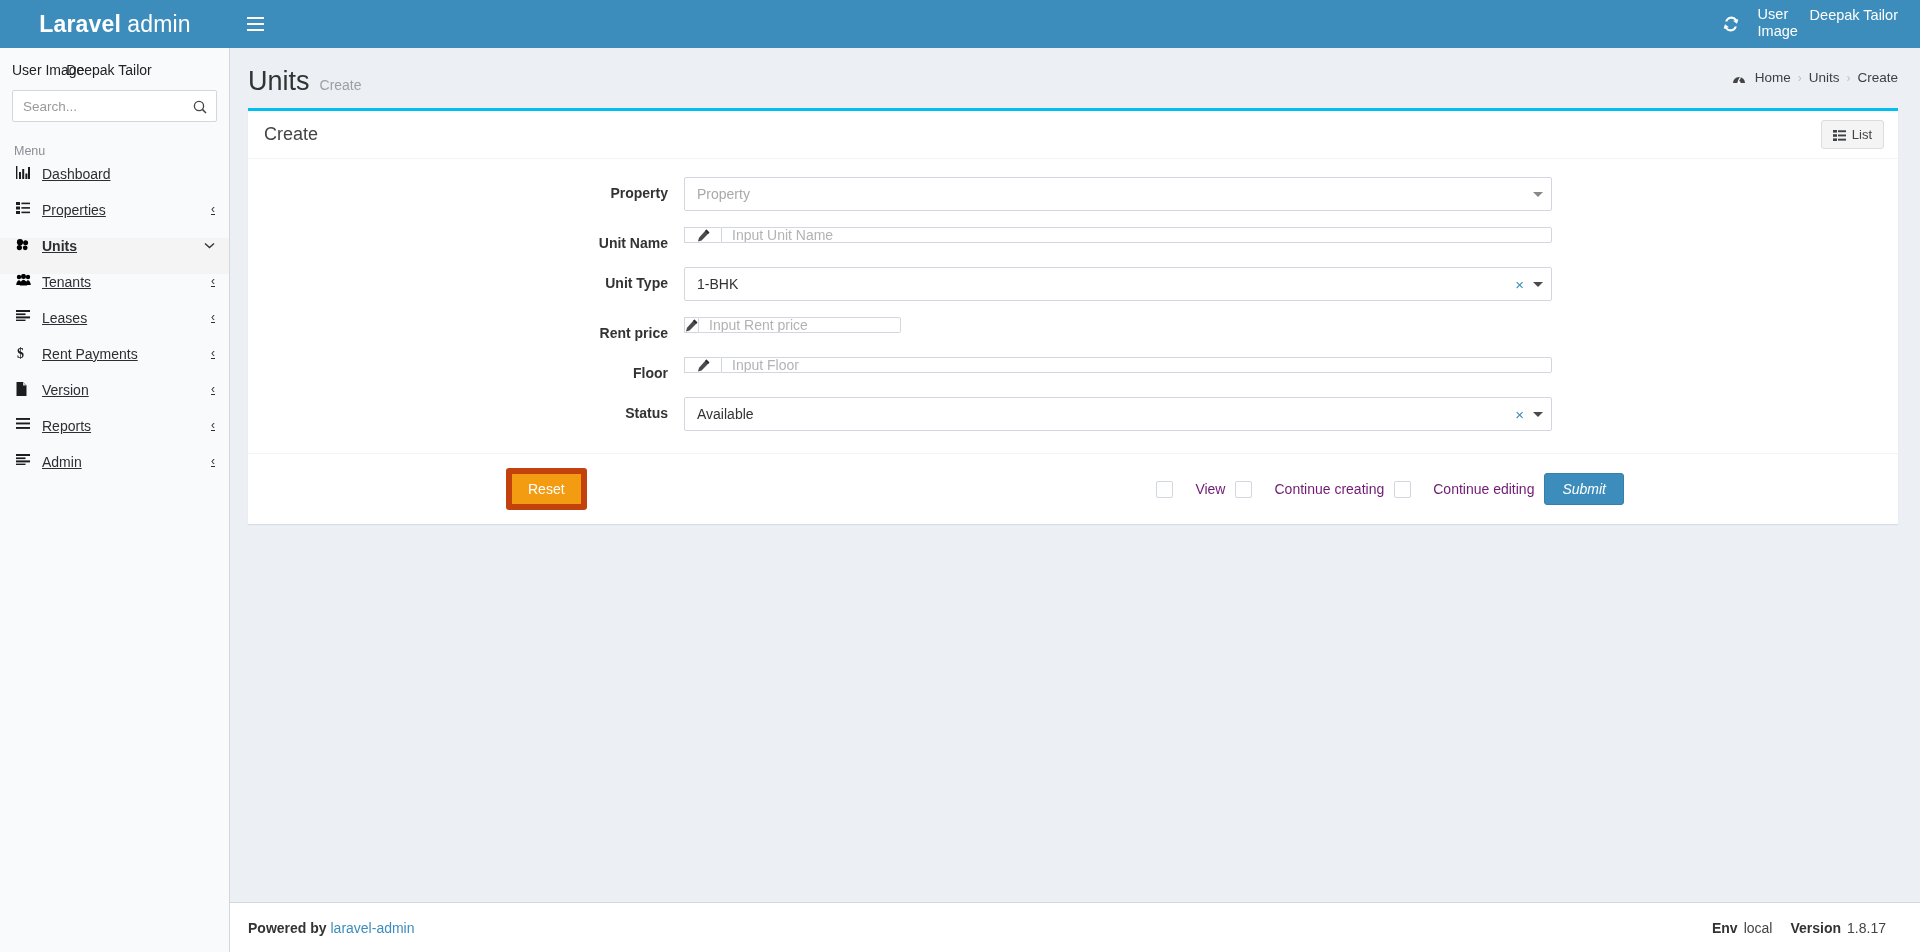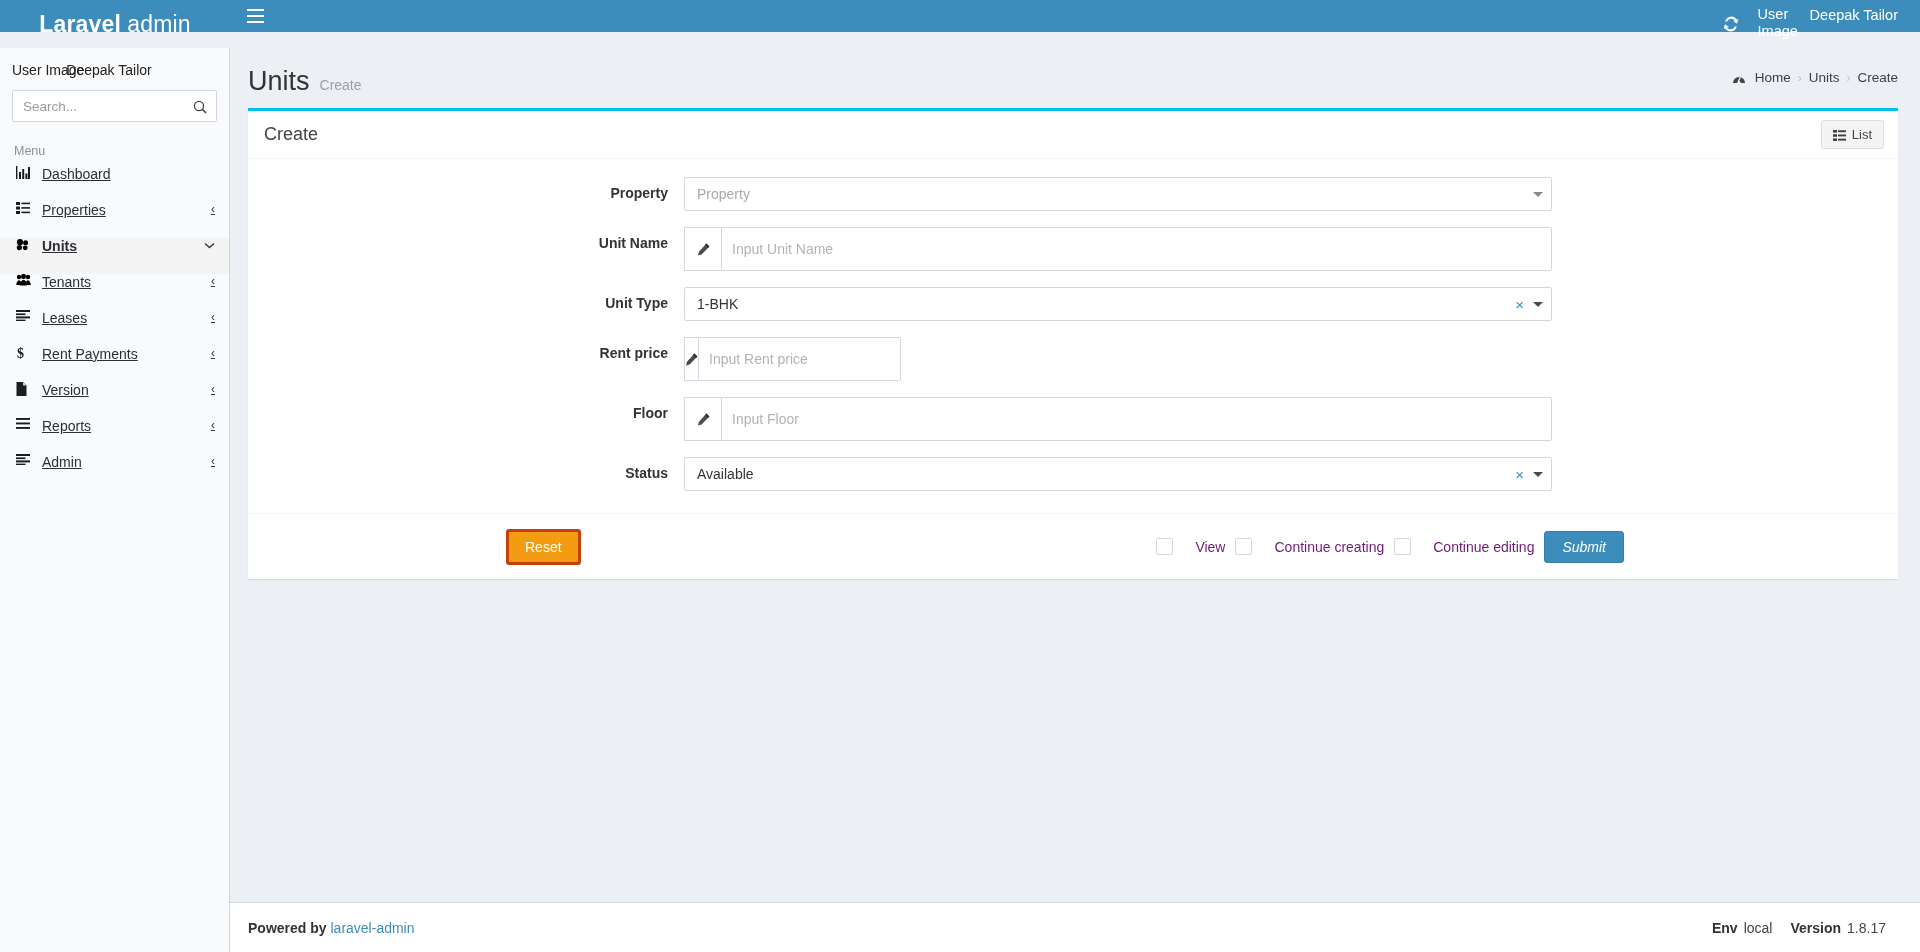--- a/index.html
+++ b/index.html
@@ -7,21 +7,21 @@
     margin: 0; padding: 0;
     width: 1920px; height: 952px;
     font-family: "Liberation Sans", sans-serif;
     background: #ecf0f5;
     overflow: hidden;
   }
   .app { width: 1920px; height: 952px; position: relative; }
 
   
   .navbar {
-    position: absolute; top: 0; left: 0; right: 0; height: 32px;
+    position: absolute; top: 0; left: 0; right: 0; height: 48px;
     background: #3c8dbc; display: flex; align-items: stretch; z-index: 20;
   }
   .brand {
     width: 230px; height: 48px; display: flex; align-items: center;
     justify-content: center; color: #fff; font-size: 23px; font-weight: 300;
     letter-spacing: .2px;
   }
   .brand b { font-weight: 700; margin-right: 6px; }
   .sidebar-toggle {
     width: 50px; display: flex; align-items: center; justify-content: center;
@@ -133,40 +133,40 @@
   }
   .select2.placeholder-style .s2-text { color: #a9a9a9; }
   .s2-text { flex: 1; }
   .s2-clear { color: #3c8dbc; font-size: 15px; margin-right: 9px; cursor: pointer; font-weight: 400; }
   .caret-down {
     width: 0; height: 0; border-left: 5px solid transparent;
     border-right: 5px solid transparent; border-top: 5px solid #888;
   }
   .caret-dark { border-top-color: #4a4a4a; }
 
-  .input-group { display: flex; height: 44px; }
+  .input-group { display: flex; height: 16px; }
   .input-addon {
     width: 37px; border: 1px solid #d2d6de; border-right: none; background: #fff;
     display: flex; align-items: center; justify-content: center; color: #555;
     font-size: 13px;
   }
   .input-ctrl {
     flex: 1; border: 1px solid #d2d6de; background: #fff; font-size: 14px;
     padding: 0 10px; color: #333; font-family: "Liberation Sans", sans-serif;
     border-radius: 0 2px 2px 0;
   }
   .input-ctrl::placeholder { color: #b3b3b3; }
   .input-group.narrow { width: 144px; }
 
   .box-footer {
     border-top: 1px solid #f4f4f4; padding: 14px 16px; display: flex;
     align-items: center; min-height: 66px;
   }
   .btn-reset {
-    background: #f39c12; border: 3px solid #c2410c; color: #fff; font-size: 14px;
+    background: #f39c12; border: 6px solid #c2410c; color: #fff; font-size: 14px;
     padding: 7px 16px; border-radius: 3px; cursor: pointer; margin-left: 242px;
     font-family: "Liberation Sans", sans-serif;
   }
   .footer-right { margin-left: auto; display: flex; align-items: center; gap: 0; padding-right: 258px; }
   .cb-group { display: flex; align-items: center; margin-right: 10px; }
   .cb-box {
     width: 17px; height: 17px; border: 1px solid #d2d6de; background: #fff;
     border-radius: 2px; cursor: pointer; display: inline-block;
   }
   .cb-label { font-size: 14px; font-weight: 400; color: #701a75; margin-left: 22px; cursor: pointer; white-space: nowrap; }

